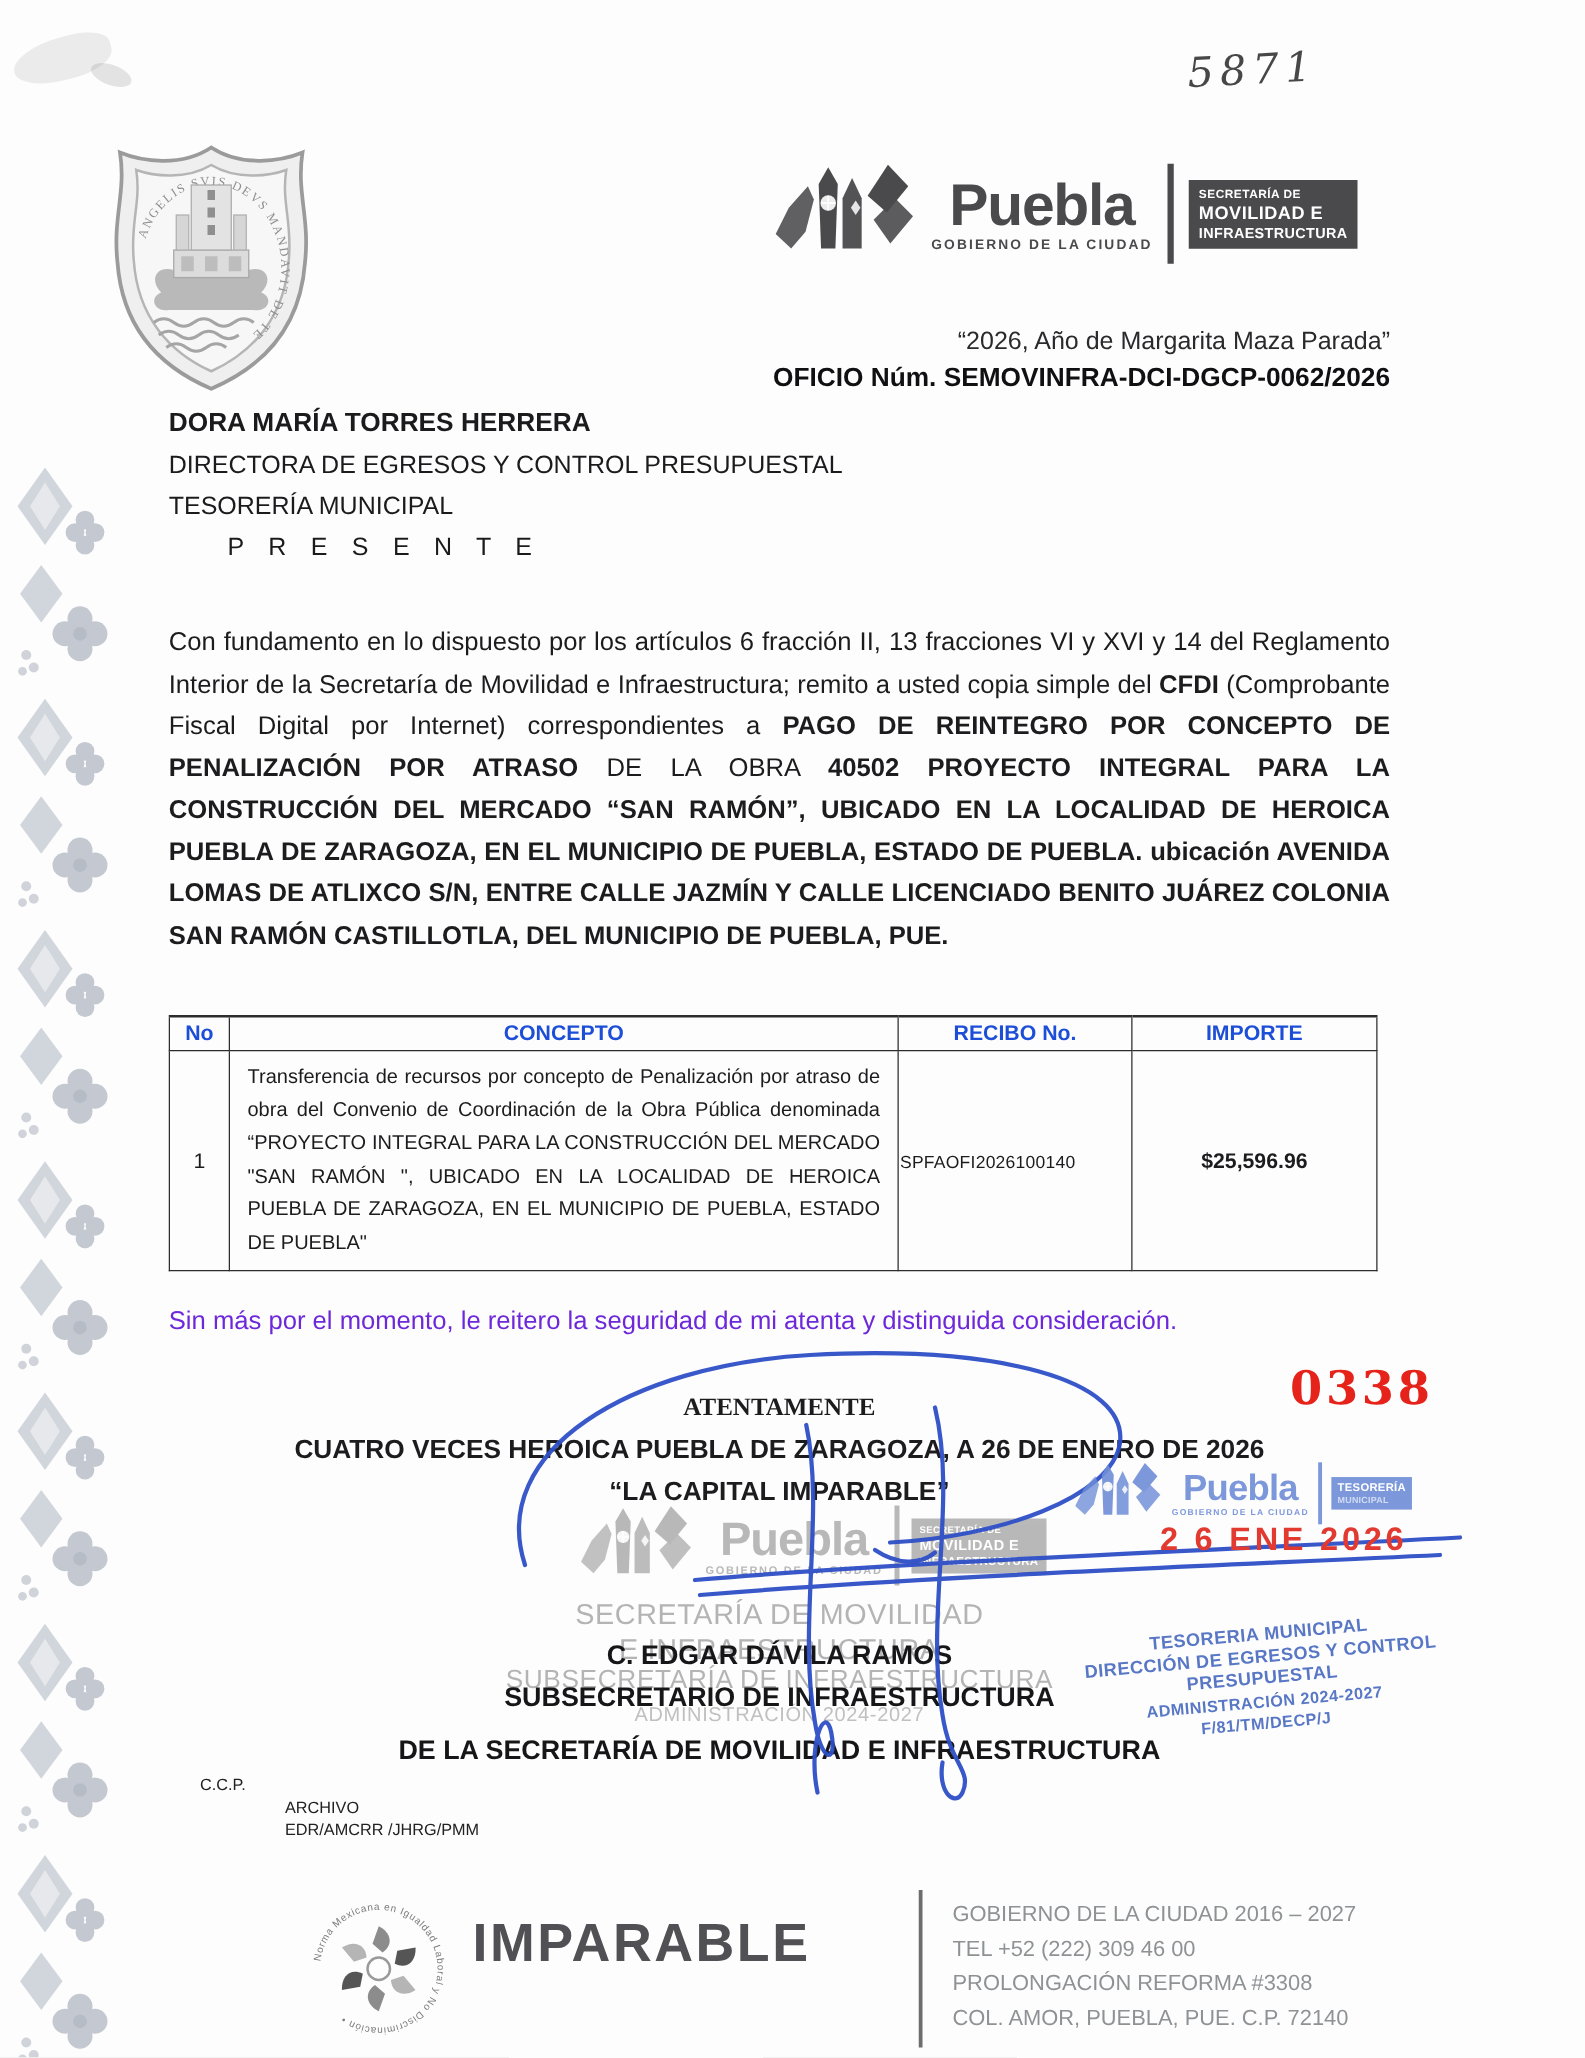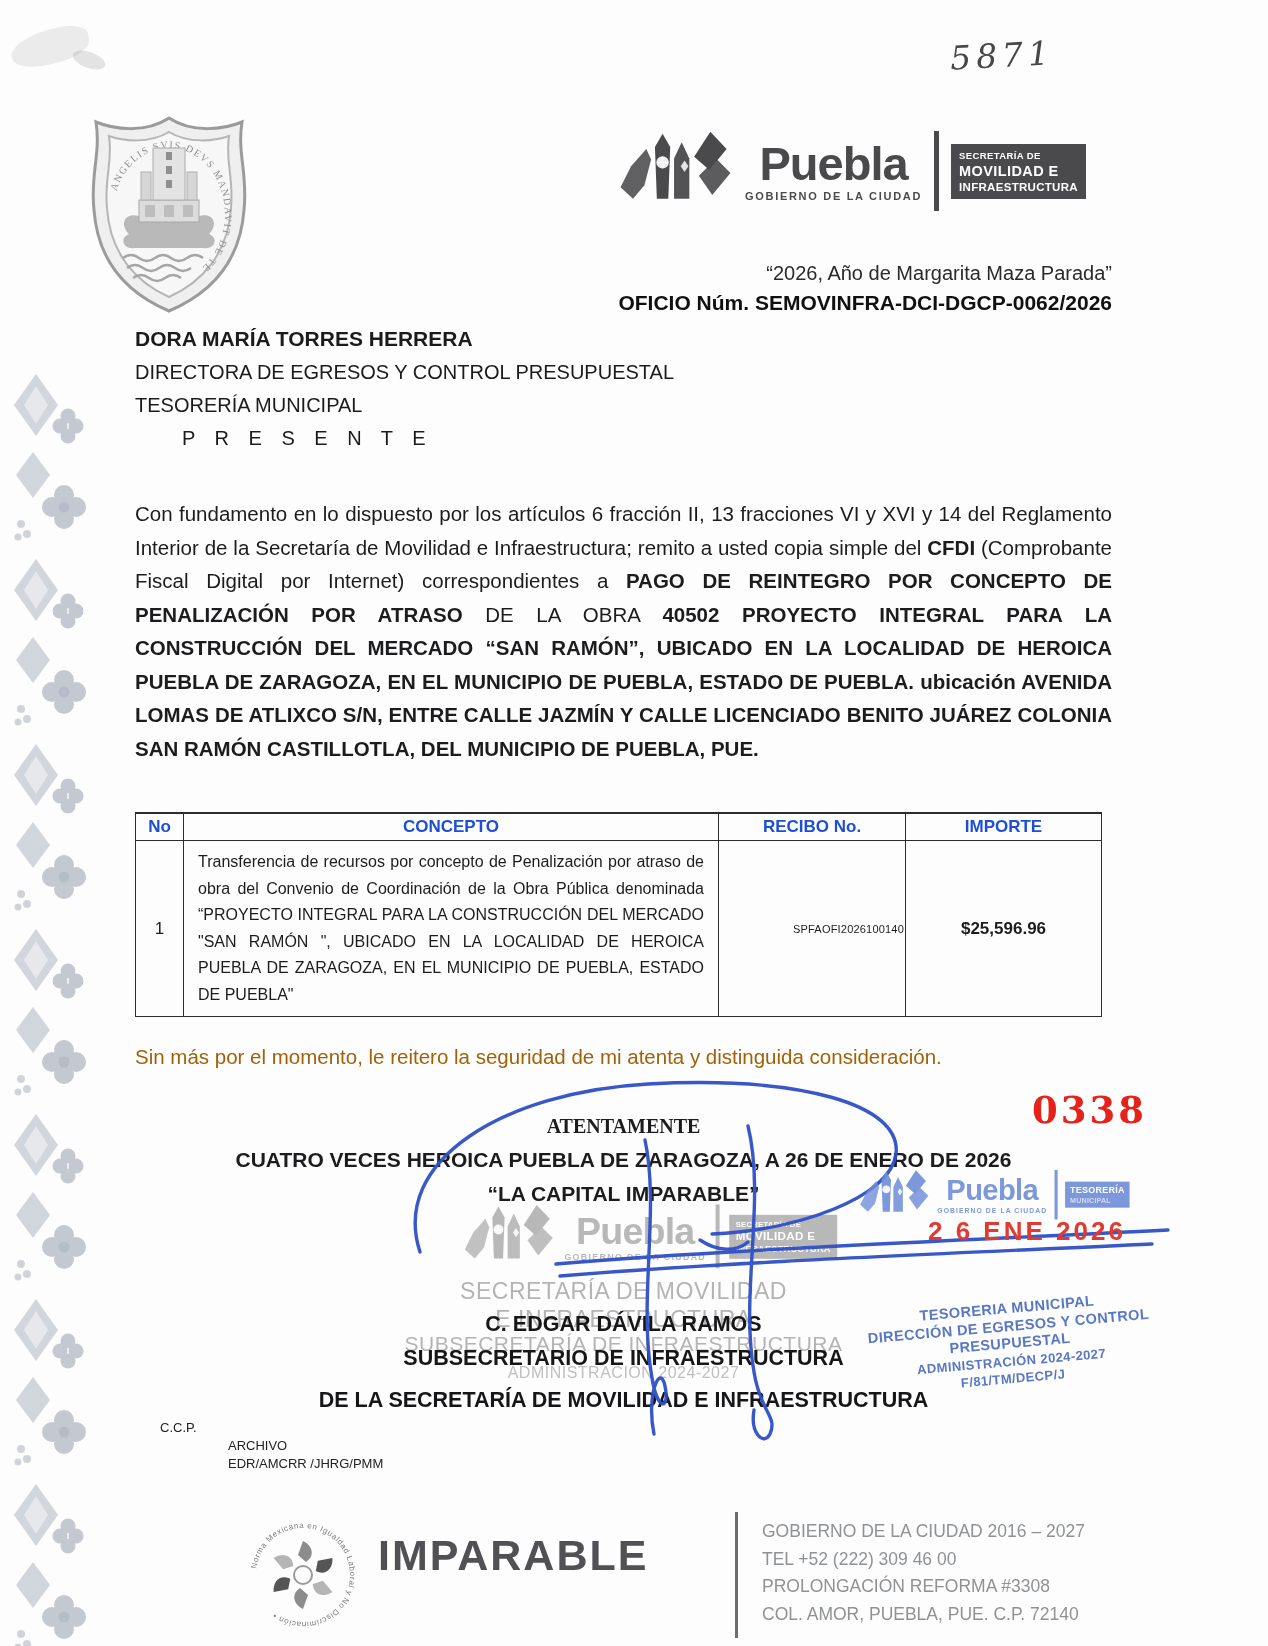--- a/index.html
+++ b/index.html
@@ -26,28 +26,28 @@
   .badge .b3{font-size:11.5px;font-weight:800;letter-spacing:.3px;}
   .logo.ghost{--ink:#a2a2a2;opacity:.75;}
   .logo.bluestamp{--ink:#6f8ed8;opacity:.9;}
   
   .yearline{width:612px;text-align:right;font-size:20px;color:#2a2a2c;}
   .oficio{width:712px;text-align:right;font-size:21px;font-weight:bold;color:#101012;}
   .addr{font-size:20px;color:#1b1b1d;white-space:nowrap;}
   .addr.name{font-size:21px;font-weight:bold;}
   .addr.presente{letter-spacing:7px;margin-left:47px;}
   .bodytext{width:977px;font-size:20.5px;line-height:33.5px;text-align:justify;}
-  .closing{font-size:20.5px;color:#a16207;}
+  .closing{font-size:20.5px;color:#6d28d9;}
   
   table.doc{border-collapse:collapse;width:966px;table-layout:fixed;}
   table.doc th,table.doc td{border:1.6px solid #2c2c2c;vertical-align:middle;}
   table.doc th{font-size:17px;padding:3px 4px;color:#1d4ed8;border-top:2.5px solid #2c2c2c;}
   td.cno{text-align:center;font-size:17px;}
   td.cconc{font-size:16px;line-height:26.5px;text-align:justify;padding:8px 14px;}
-  td.crec{text-align:right;font-size:11px;letter-spacing:.2px;margin-left:44px;}
+  td.crec{text-align:left;font-size:14px;letter-spacing:.2px;margin-left:44px;}
   td.cimp{text-align:center;font-size:17px;font-weight:bold;}
   
   .centerzone{left:135px;width:977px;text-align:center;}
   .att{font-weight:bold;font-size:20px;font-family:Liberation Serif, serif;}
   .attdate{font-weight:bold;font-size:21px;}
   .attmotto{font-weight:bold;font-size:21px;}
   .ghostline{color:#b4b4b4;font-size:23px;letter-spacing:.5px;}
   .ghostline.small{font-size:16px;color:#c0c0c0;}
   .sigblack{font-weight:bold;font-size:21.5px;color:#161618;}
   .folio{font-family:"DejaVu Serif",serif;font-weight:bold;font-size:37px;color:#e5231b;letter-spacing:3px;}

